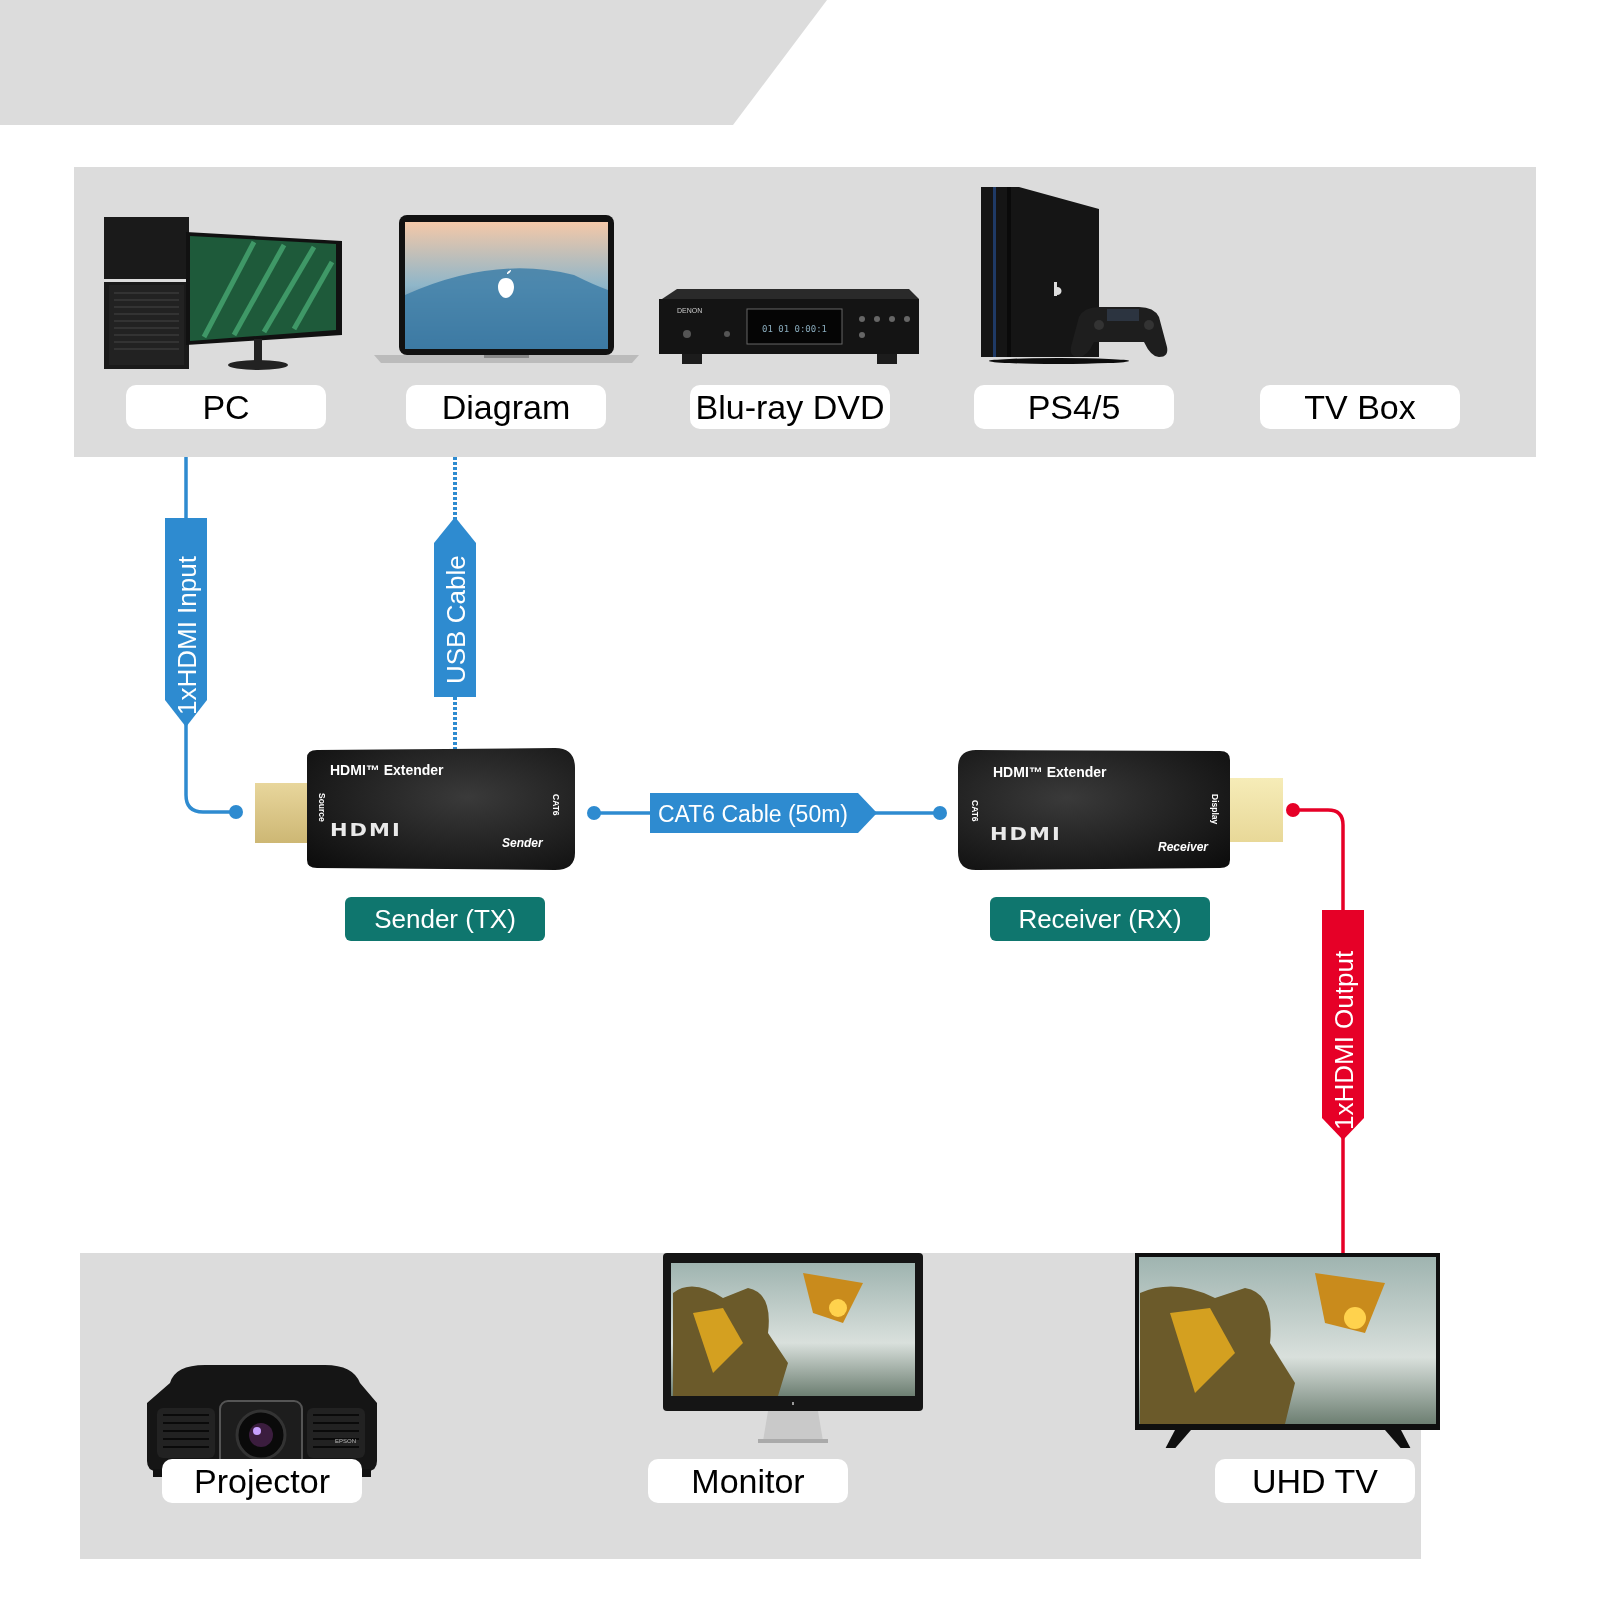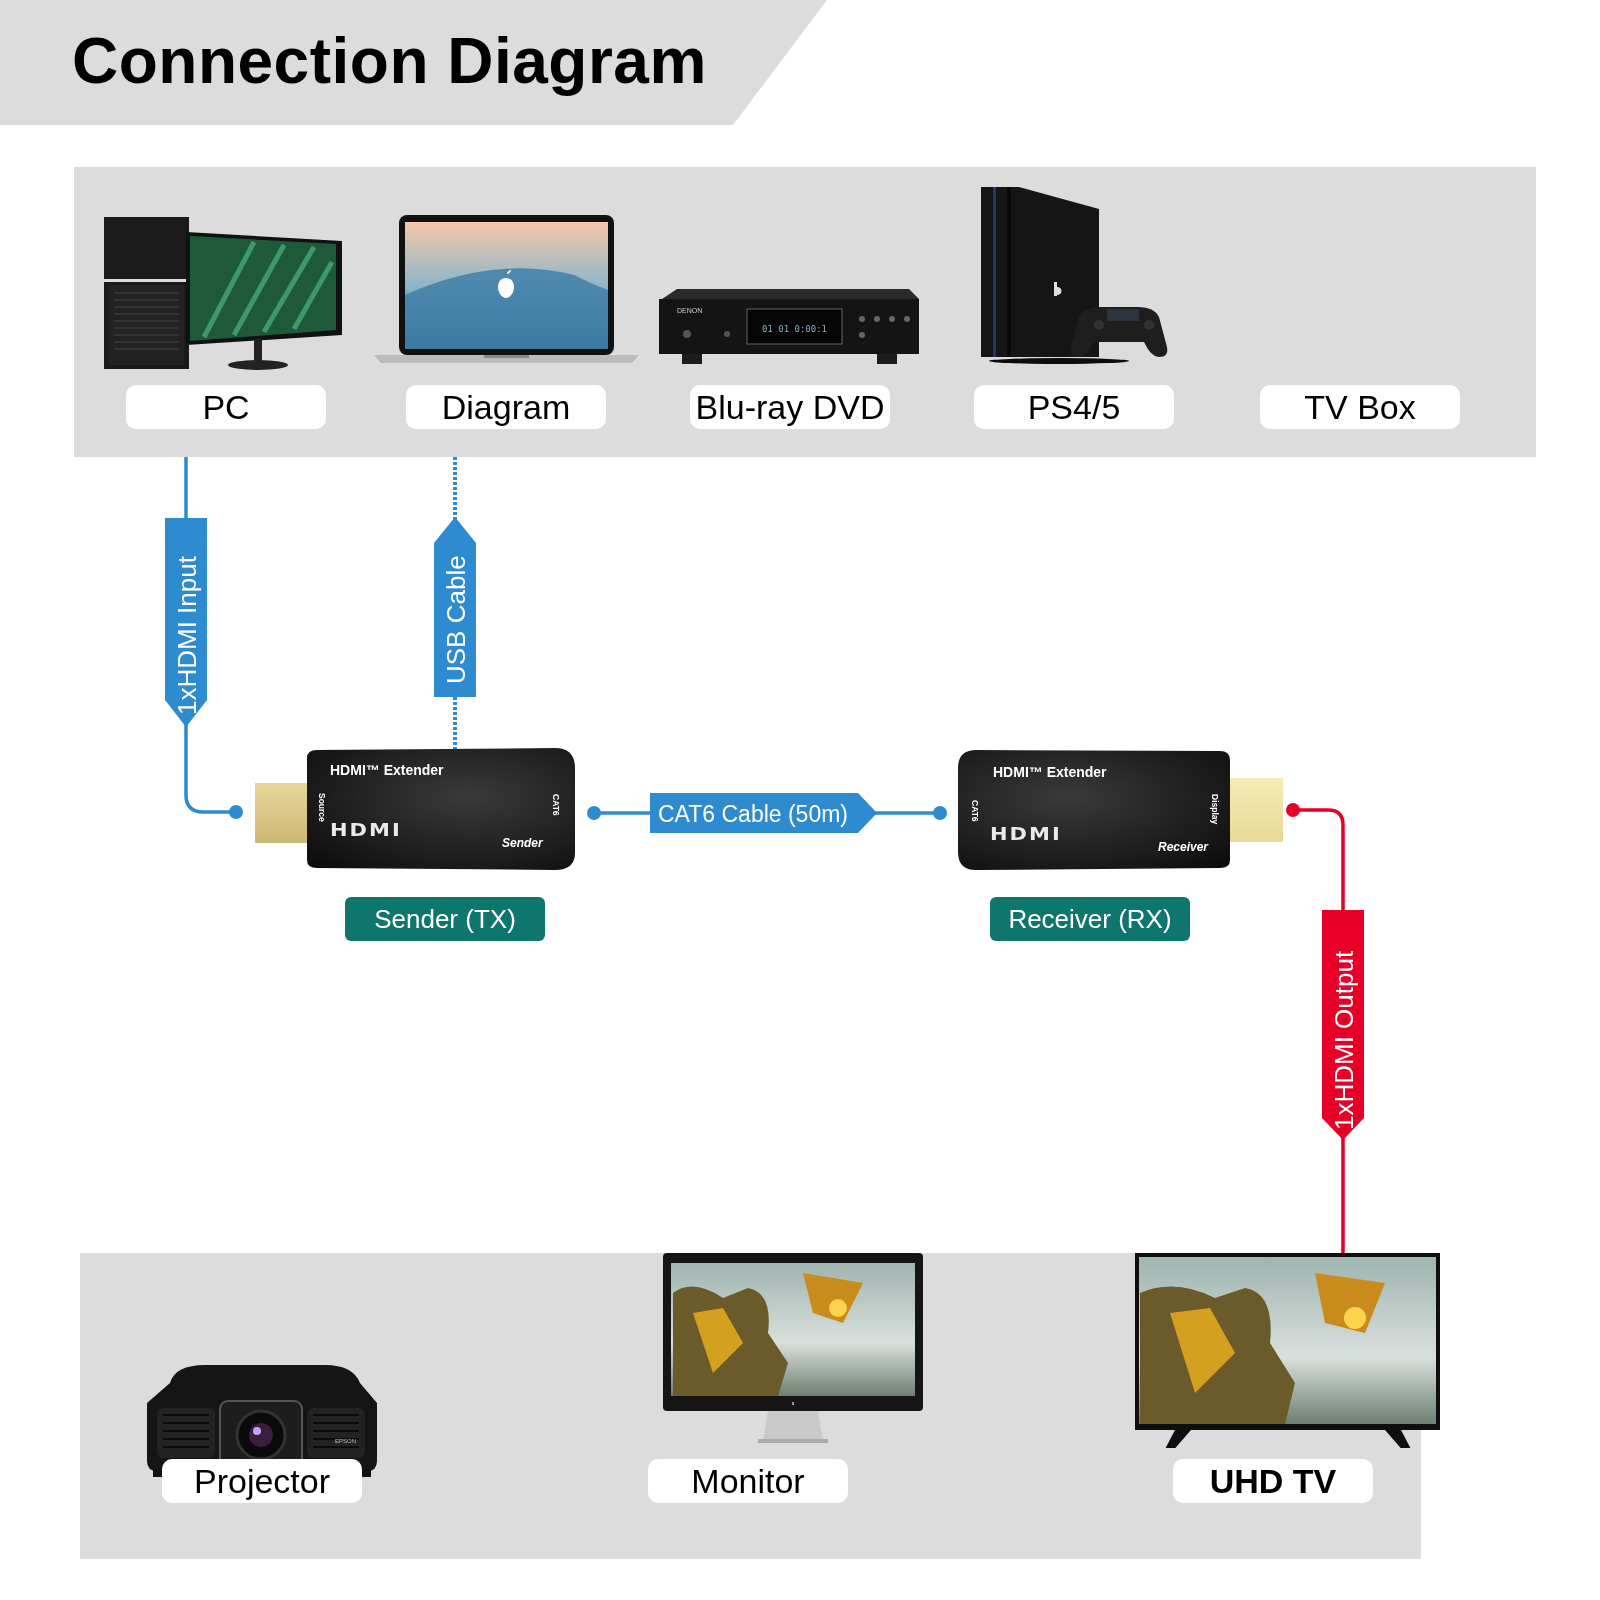--- a/index.html
+++ b/index.html
@@ -38,21 +38,20 @@
     height: 44px; line-height: 44px; text-align: center; font-size: 26px;
   }
 </style>
 </head>
 <body>
 
 <div class="header-banner">
   <svg width="830" height="125">
     <polygon points="0,0 827,0 733,125 0,125" fill="#dcdcdc"></polygon>
   </svg>
-  <div class="page-title">Connection Diagram</div>
 </div>
 
 <div class="panel panel-sources">
 
   <div class="device" style="left:30px; top:50px; width:240px; height:155px;">
     <svg width="240" height="155">
       <rect x="0" y="0" width="85" height="152" fill="#1a1a1a"></rect>
       <rect x="0" y="62" width="85" height="3" fill="#ddd"></rect>
       <rect x="5" y="68" width="75" height="80" fill="#222"></rect>
       <g fill="#333">
@@ -197,21 +196,21 @@
     </defs>
     <rect x="268" y="30" width="57" height="64" fill="url(#plugGrad2)"></rect>
     <path d="M0,20 Q0,2 18,2 L262,3 Q272,3 272,12 L272,112 Q272,120 262,120 L18,122 Q0,122 0,104 Z" fill="url(#bodyGrad2)"></path>
   </svg>
   <div class="ext-title" style="left:35px; top:16px;">HDMI™ Extender</div>
   <div class="ext-port" style="left:22px; top:52px; transform:rotate(90deg); transform-origin:left top;">CAT6</div>
   <div class="ext-port" style="left:262px; top:46px; transform:rotate(90deg); transform-origin:left top;">Display</div>
   <div class="ext-logo" style="left:32px; top:74px;">HDMI</div>
   <div class="ext-role" style="left:200px; top:92px;">Receiver</div>
 </div>
-<div class="role-badge" style="left:990px; top:897px; width:200px;">Receiver (RX)</div>
+<div class="role-badge" style="left:990px; top:897px; width:220px;">Receiver (RX)</div>
 
 <div class="panel panel-displays">
 
   <div class="device" style="left:65px; top:110px; width:235px; height:115px;">
     <svg width="235" height="115">
       <path d="M25,20 Q30,2 60,2 L180,2 Q208,2 215,20 L232,40 L232,98 Q232,108 222,108 L12,108 Q2,108 2,98 L2,40 Z" fill="#151515"></path>
       <rect x="12" y="45" width="58" height="50" rx="6" fill="#222"></rect>
       <rect x="162" y="45" width="58" height="50" rx="6" fill="#222"></rect>
       <g stroke="#0a0a0a" stroke-width="2">
         <line x1="18" y1="52" x2="64" y2="52"></line>
@@ -270,14 +269,14 @@
       <rect x="0" y="0" width="305" height="177" fill="#0f0f0f"></rect>
       <rect x="4" y="4" width="297" height="167" fill="url(#scrSky2)"></rect>
       <path d="M5,171 L5,40 Q40,25 80,45 L110,35 Q140,40 135,90 L160,130 L150,171 Z" fill="#6b5a2a"></path>
       <path d="M35,60 L75,55 L100,100 L60,140 Z" fill="#d4a020"></path>
       <path d="M180,20 L250,30 L230,80 L190,70 Z" fill="#c98b1c"></path>
       <circle cx="220" cy="65" r="11" fill="#ffd24d"></circle>
       <polygon points="40,177 56,177 36,200 28,200" fill="#0f0f0f"></polygon>
       <polygon points="250,177 266,177 278,200 270,200" fill="#0f0f0f"></polygon>
     </svg>
   </div>
-  <div class="device-label" style="left:1093px; top:206px;font-weight:bold;">UHD TV</div>
+  <div class="device-label" style="left:1135px; top:206px;">UHD TV</div>
 </div>
 
 </body></html>

